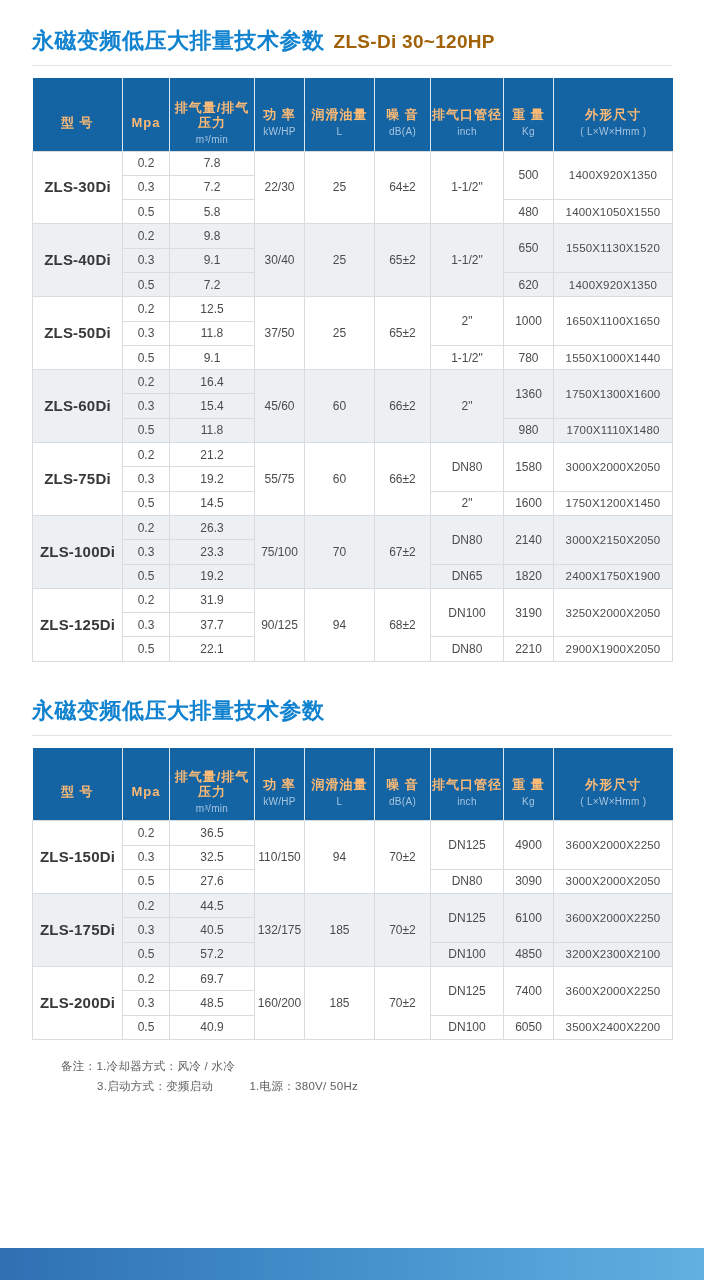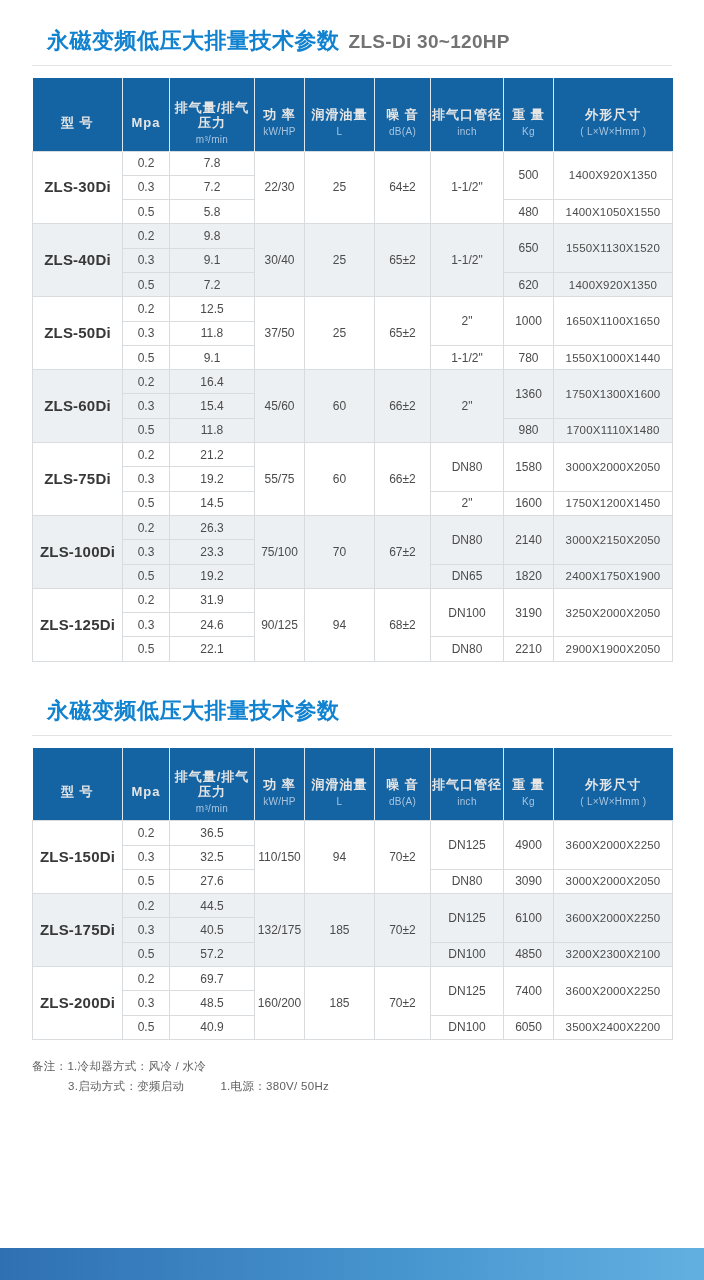--- a/index.html
+++ b/index.html
@@ -4,48 +4,48 @@
 <style>
   * { margin:0; padding:0; box-sizing:border-box; }
   body {
     width:704px; height:1280px; position:relative; overflow:hidden;
     background:#ffffff;
     font-family:"Liberation Sans","DejaVu Sans",sans-serif;
   }
   .content { padding:26px 32px 0 32px; }
 
   
-  .sec-title { display:flex; align-items:baseline; gap:9px; white-space:nowrap;margin-left:15px; }
+  .sec-title { display:flex; align-items:baseline; gap:9px; white-space:nowrap; }
   .title-cn { font-size:22px; font-weight:bold; color:#1182cf; letter-spacing:0.5px; }
-  .title-en { font-size:19px; font-weight:600; color:#737373; letter-spacing:0.3px; }
+  .title-en { font-size:19px; font-weight:600; color:#a16207; letter-spacing:0.3px; }
   .title-rule { height:1px; background:#e3e3e3; margin:9px 0 12px 0; }
 
   .spec-section + .spec-section { margin-top:34px; }
 
   
   table.spec-table { width:640px; border-collapse:collapse; table-layout:fixed; }
   thead th {
     background:#1463a3; height:73px; vertical-align:middle; text-align:center;
     border-left:1px solid rgba(255,255,255,0.85); padding:0;
   }
   thead th:first-child { border-left:none; }
-  .h-main { display:block; color:#e5e5e5; font-size:13px; font-weight:bold; letter-spacing:1px; line-height:15px;margin-top:16px; }
+  .h-main { display:block; color:#fdba74; font-size:13px; font-weight:bold; letter-spacing:1px; line-height:15px;margin-top:16px; }
   .h-unit { display:block; color:#a7c5e0; font-size:10px; font-weight:normal; margin-top:4px; line-height:11px; letter-spacing:0.3px; }
 
   tbody td {
     border:1px solid #d8dcdf; background:#ffffff;
     height:24.3px; padding:0; text-align:center; vertical-align:middle;
     font-size:12px; color:#4b4b4b; line-height:14px;
   }
   tbody tr.shaded td { background:#edf0f3; }
   td.model-cell { font-size:15px; font-weight:bold; color:#383838; letter-spacing:0.2px; }
   td.dims-cell { font-size:11.5px; letter-spacing:0.2px; }
 
   
-  .notes { margin-top:16px; font-size:11.5px; color:#606060; line-height:20px; letter-spacing:0.3px; }
+  .notes { margin-top:16px; font-size:11.5px; color:#606060; line-height:20px; letter-spacing:0.3px;margin-left:29px; }
   .note-indent { padding-left:36px; }
   .note-gap { display:inline-block; width:36px; }
 
   
   .footer-bar {
     position:absolute; left:0; right:0; bottom:0; height:32px;
     background:linear-gradient(90deg,#2f70b3 0%,#4694ce 55%,#62b0e1 100%);
   }
 </style>
 </head>
@@ -245,21 +245,21 @@
             <td>31.9</td>
             <td rowspan="3">90/125</td>
             <td rowspan="3">94</td>
             <td rowspan="3">68±2</td>
             <td rowspan="2">DN100</td>
             <td rowspan="2">3190</td>
             <td class="dims-cell" rowspan="2">3250X2000X2050</td>
           </tr>
           <tr>
             <td>0.3</td>
-            <td>24.6</td>
+            <td>37.7</td>
           </tr>
           <tr>
             <td>0.5</td>
             <td>22.1</td>
             <td>DN80</td>
             <td>2210</td>
             <td class="dims-cell">2900X1900X2050</td>
           </tr>
         </tbody>
     </table>

